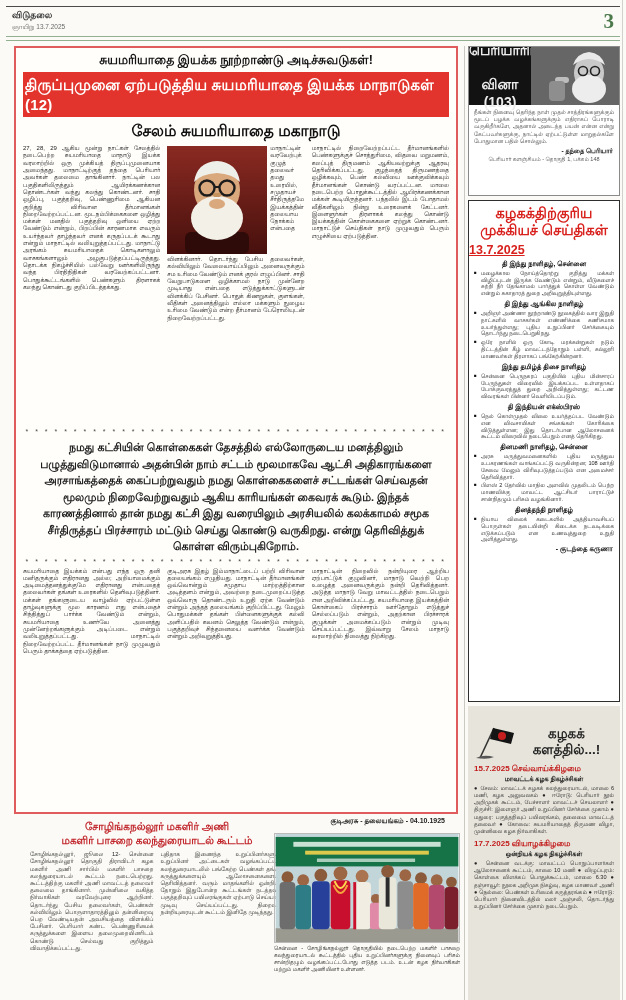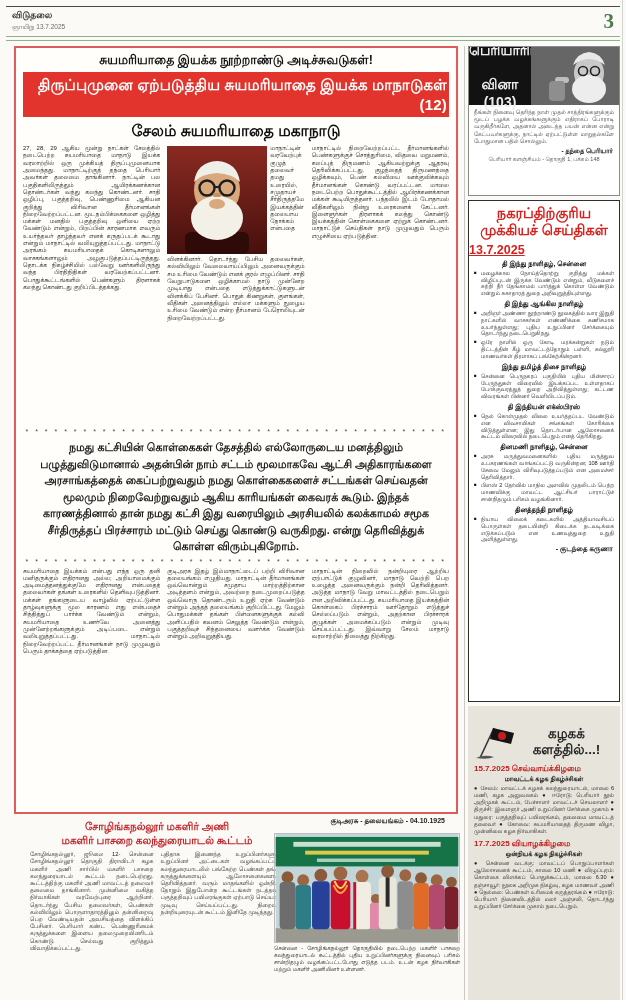--- a/index.html
+++ b/index.html
@@ -17,21 +17,21 @@
   .hrule{position:absolute;left:6px;right:6px;top:36px;height:3px;
     border-top:1.5px solid #90b090;border-bottom:1.5px solid #90b090;}
   .vrule{position:absolute;left:464px;top:46px;bottom:0;width:1px;background:#c9c9c2;}
   .edge{position:absolute;right:3px;top:0;bottom:0;width:1px;background:#d2d2cc;}
 
   
   .article{position:absolute;left:14px;top:46px;width:444px;height:768px;
     border:2px solid #e05c5c;background:#fffefb;box-sizing:border-box;padding:3px 7px;}
   .kicker{font-size:12.5px;font-weight:bold;text-align:center;color:#141414;padding:2px 0 3px;}
   .banner{background:#e2342c;color:#fff;font-weight:bold;font-size:15px;
-    text-align:right;padding:4px 2px;letter-spacing:.2px;}
+    text-align:left;padding:4px 2px;letter-spacing:.2px;}
   .subhead{font-size:15.5px;font-weight:bold;text-align:center;color:#101010;padding:5px 0 3px;}
   .cols{display:flex;gap:7px;height:281px;overflow:hidden;}
   .cols.bottom{height:245px;margin-top:1px;}
   .col{flex:1;font-size:6px;line-height:1.22;text-align:justify;color:#1c1c1c;overflow:hidden;}
   .pphoto{float:left;width:100px;height:108px;margin:1px 3px 2px 0;}
   .starrow{font-size:7px;letter-spacing:2.5px;color:#4a4a4a;text-align:center;
     white-space:nowrap;overflow:hidden;height:9px;margin:2px 0 1px;}
   .quote{font-size:11px;font-weight:bold;line-height:1.5;text-align:center;
     color:#1c1c1c;padding:1px 8px;}
   .credit{text-align:right;font-size:7px;font-weight:bold;color:#222;padding:4px 4px 0;}
@@ -155,21 +155,21 @@
       <rect x="18" y="34" width="16" height="20" rx="4" fill="#8e8e8e"></rect>
     </svg>
   </div>
   <div class="qa-body">நீங்கள் நினைவு தெரிந்த நாள் முதல் சாத்திரங்களுக்கும் மூடப் பழக்க வழக்கங்களுக்கும் எதிராகப் போராடி வருகிறீர்களே, அதனால் அடைந்த பயன் என்ன என்று கேட்பவர்களுக்கு, நாட்டில் ஏற்பட்டுள்ள மாறுதல்களே போதுமான பதில் சொல்லும்.</div>
   <div class="qa-sign">- தந்தை பெரியார்</div>
   <div class="qa-src">பெரியார் களஞ்சியம் - தொகுதி 1, பக்கம் 148</div>
 </div>
 
 <div class="digest">
   <div class="digest-title">
-    <div>நகரப்திற்குரிய</div>
+    <div>கழகக்திற்குரிய</div>
     <div>முக்கியச் செய்திகள்</div>
   </div>
   <div class="digest-date">13.7.2025</div>
 
   <div class="d-head">தி இந்து நாளிதழ், சென்னை</div>
   <div class="d-bullet">மழைக்கால நோய்த்தொற்று குறித்து மக்கள் விழிப்புடன் இருக்க வேண்டும் என்றும், வீடுகளைச் சுற்றி நீர் தேங்காமல் பார்த்துக் கொள்ள வேண்டும் என்றும் சுகாதாரத் துறை அறிவுறுத்தியுள்ளது.</div>
   <div class="d-head">தி இந்து ஆங்கில நாளிதழ்</div>
   <div class="d-bullet">அறிஞர் அண்ணா நூற்றாண்டு நூலகத்தில் வார இறுதி நாட்களில் வாசகர்கள் எண்ணிக்கை கணிசமாக உயர்ந்துள்ளது; புதிய உறுப்பினர் சேர்க்கையும் தொடர்ந்து நடைபெறுகிறது.</div>
   <div class="d-bullet">ஒரே நாளில் ஒரு கோடி மரக்கன்றுகள் நடும் திட்டத்தின் கீழ் மாவட்டந்தோறும் பள்ளி, கல்லூரி மாணவர்கள் திரளாகப் பங்கேற்கின்றனர்.</div>
   <div class="d-head">இந்து தமிழ்த் திசை நாளிதழ்</div>

